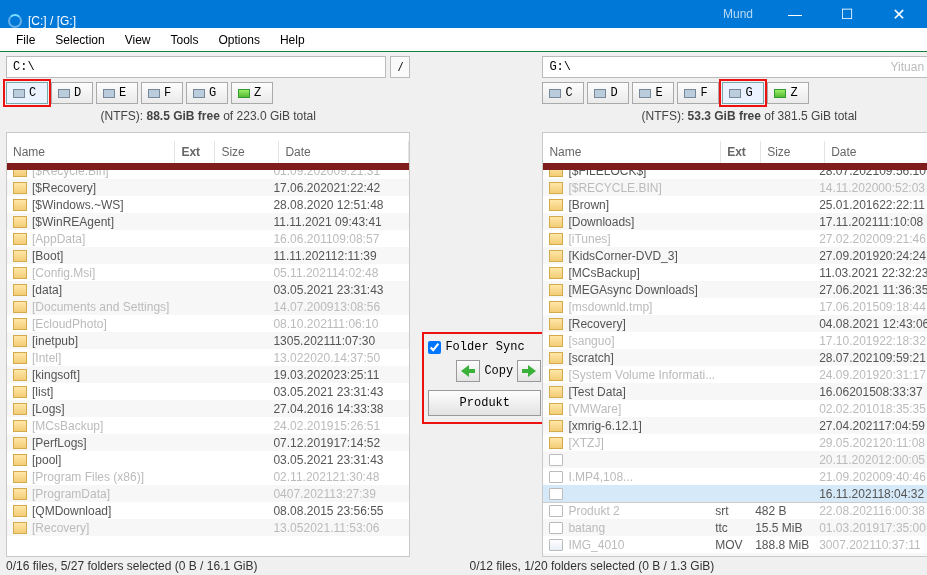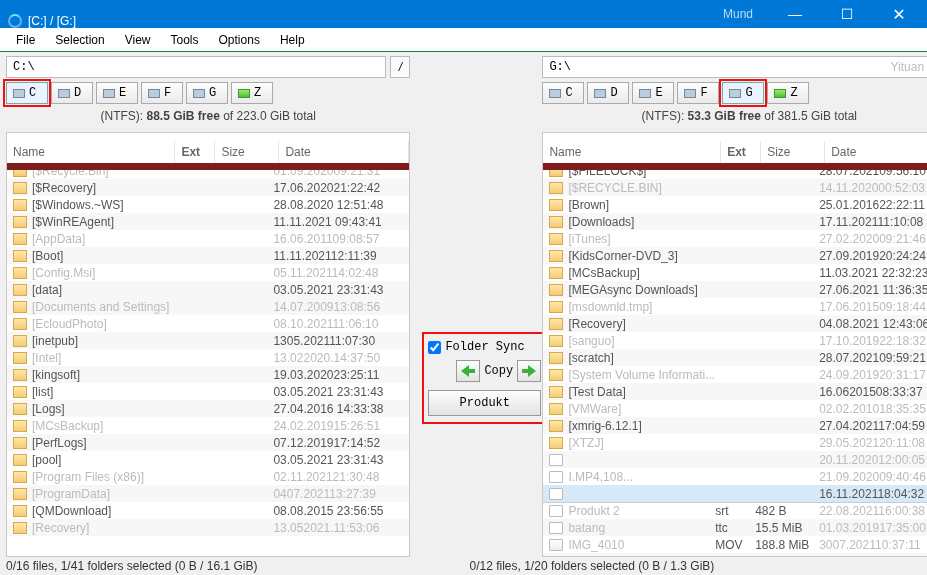--- a/index.html
+++ b/index.html
@@ -497,15 +497,15 @@
             <span class="c-ext">mp4</span>
             <span class="c-size">86.4 MiB</span>
             <span class="c-date">3007.202110:53:13</span>
           </div>
         </div>
     </div>
   </div>
 </div>
 
 <div class="status">
-  <div>0/16 files, 1/41 folders selected (0 B / 16.1 GiB)</div>
+  <div>0/16 files, 5/27 folders selected (0 B / 16.1 GiB)</div>
   <div>0/12 files, 1/20 folders selected (0 B / 1.3 GiB)</div>
 </div>
 
 </body></html>

